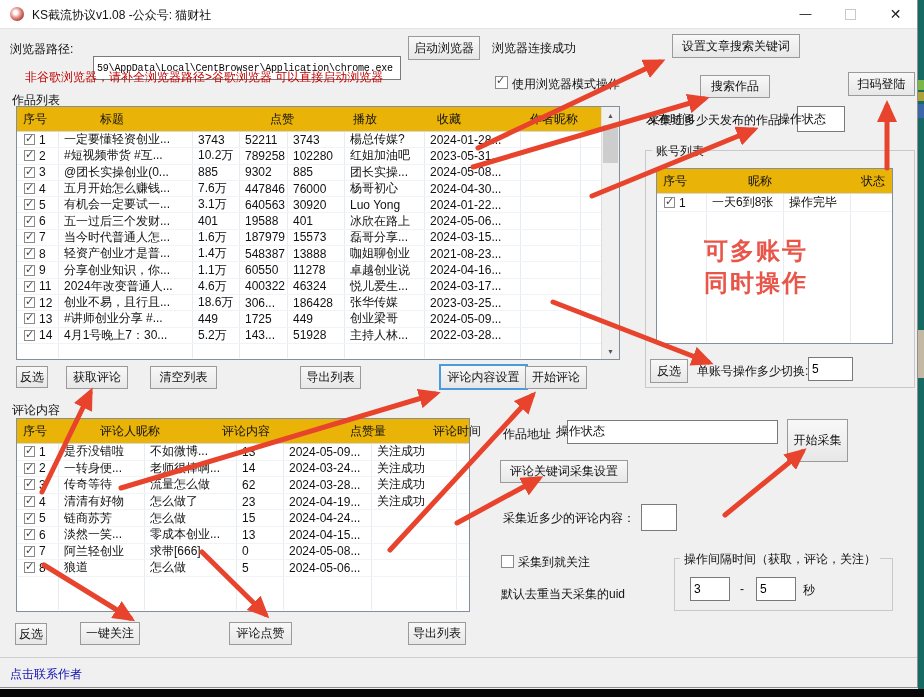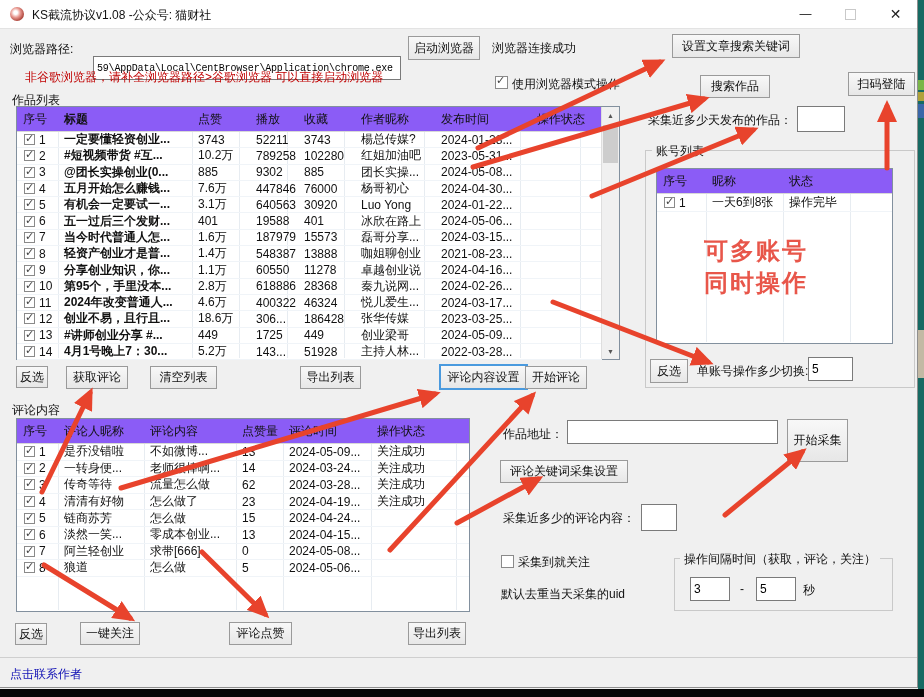--- a/index.html
+++ b/index.html
@@ -7,31 +7,31 @@
          font-family:"Liberation Sans","DejaVu Sans",sans-serif;color:#111;padding-left:48px;}
   .lbl{position:absolute;font-size:12px;white-space:nowrap;color:#111;}
   .btn{position:absolute;box-sizing:border-box;display:flex;align-items:center;justify-content:center;
        background:linear-gradient(#f8f8f8,#e7e7e7);border:1px solid #9a9a9a;font-size:12px;color:#111;
        white-space:nowrap;cursor:default;}
   .btn.focus{border:2px solid #4a9ade;}
   .inp{position:absolute;box-sizing:border-box;background:#fff;border:1px solid #7a7a7a;
        font-size:12px;padding:2px 3px;overflow:hidden;white-space:nowrap;}
   .inp.mono{font-family:"Liberation Mono","DejaVu Sans Mono",monospace;font-size:10px;letter-spacing:-0.2px;line-height:18px;margin-top:20px;}
   .tblbox{position:absolute;background:#fff;border:1px solid #82909e;box-sizing:border-box;}
-  .thead{display:flex;height:24px;align-items:center;border-bottom:1px solid #d8d8d8;position:relative;z-index:2;background:#8b5cf6;}
+  .thead{display:flex;height:24px;align-items:center;border-bottom:1px solid #d8d8d8;position:relative;z-index:2;background:#eab308;gap:36px;}
   .thead span{font-size:12px;padding-left:6px;box-sizing:border-box;white-space:nowrap;overflow:hidden;}
   .rows{position:relative;z-index:2;}
   .trow{display:flex;align-items:center;border-bottom:1px solid #f0f4f8;box-sizing:border-box;}
   .trow .c{box-sizing:border-box;padding-left:6px;white-space:nowrap;overflow:hidden;font-size:12px;
            display:flex;align-items:center;gap:4px;height:100%;}
   .vln{position:absolute;top:24px;bottom:1px;width:1px;background:#e7ecf1;z-index:1;}
   .works .trow{height:16.3px;}
   .cmts .trow{height:16.6px;}
   .acct .trow{height:18px;}
-  .w1{width:41px;flex:none;} .w2{width:134px;flex:none;font-weight:bold;} .w3{width:47px;flex:none;} .w4{width:48px;flex:none;margin-left:11px;}
+  .w1{width:41px;flex:none;} .w2{width:134px;flex:none;} .w3{width:47px;flex:none;} .w4{width:48px;flex:none;}
   .w5{width:57px;flex:none;} .w6{width:80px;flex:none;} .w7{width:96px;flex:none;} .w8{width:60px;flex:none;}
   .m1{width:41px;flex:none;} .m2{width:86px;flex:none;} .m3{width:92px;flex:none;} .m4{width:47px;flex:none;}
   .m5{width:88px;flex:none;} .m6{width:85px;flex:none;}
   .a1{width:49px;flex:none;} .a2{width:77px;flex:none;} .a3{width:67px;flex:none;}
   .cbx{width:11px;height:11px;border:1px solid #8a8a8a;background:#fff;position:relative;flex:none;margin-left:1px;box-sizing:border-box;}
   .cbx.checked::after{content:"✓";position:absolute;left:0;top:-3px;font-size:11px;font-weight:bold;color:#444;}
   .sb{position:absolute;right:0;top:0;width:17px;bottom:0;background:#f0f0f0;border-left:1px solid #dedede;z-index:3;}
   .sb .sbtn{position:absolute;left:0;width:100%;height:16px;display:flex;align-items:center;justify-content:center;
             font-size:7px;color:#555;background:#f0f0f0;}
   .sb .thumb{position:absolute;left:1px;right:1px;top:18px;height:38px;background:#cdcdcd;}
@@ -220,33 +220,20 @@
           </span>
           <span class="c w2">分享创业知识，你...</span>
           <span class="c w3">1.1万</span>
           <span class="c w4">60550</span>
           <span class="c w5">11278</span>
           <span class="c w6">卓越创业说</span>
           <span class="c w7">2024-04-16...</span>
           <span class="c w8"></span>
         </div>
 
-        <div class="trow">
-          <span class="c w1">
-            <i class="cbx checked"></i>
-            <span>10</span>
-          </span>
-          <span class="c w2">第95个，手里没本...</span>
-          <span class="c w3">2.8万</span>
-          <span class="c w4">618886</span>
-          <span class="c w5">28368</span>
-          <span class="c w6">秦九说网...</span>
-          <span class="c w7">2024-02-26...</span>
-          <span class="c w8"></span>
-        </div>
 
         <div class="trow">
           <span class="c w1">
             <i class="cbx checked"></i>
             <span>11</span>
           </span>
           <span class="c w2">2024年改变普通人...</span>
           <span class="c w3">4.6万</span>
           <span class="c w4">400322</span>
           <span class="c w5">46324</span>

